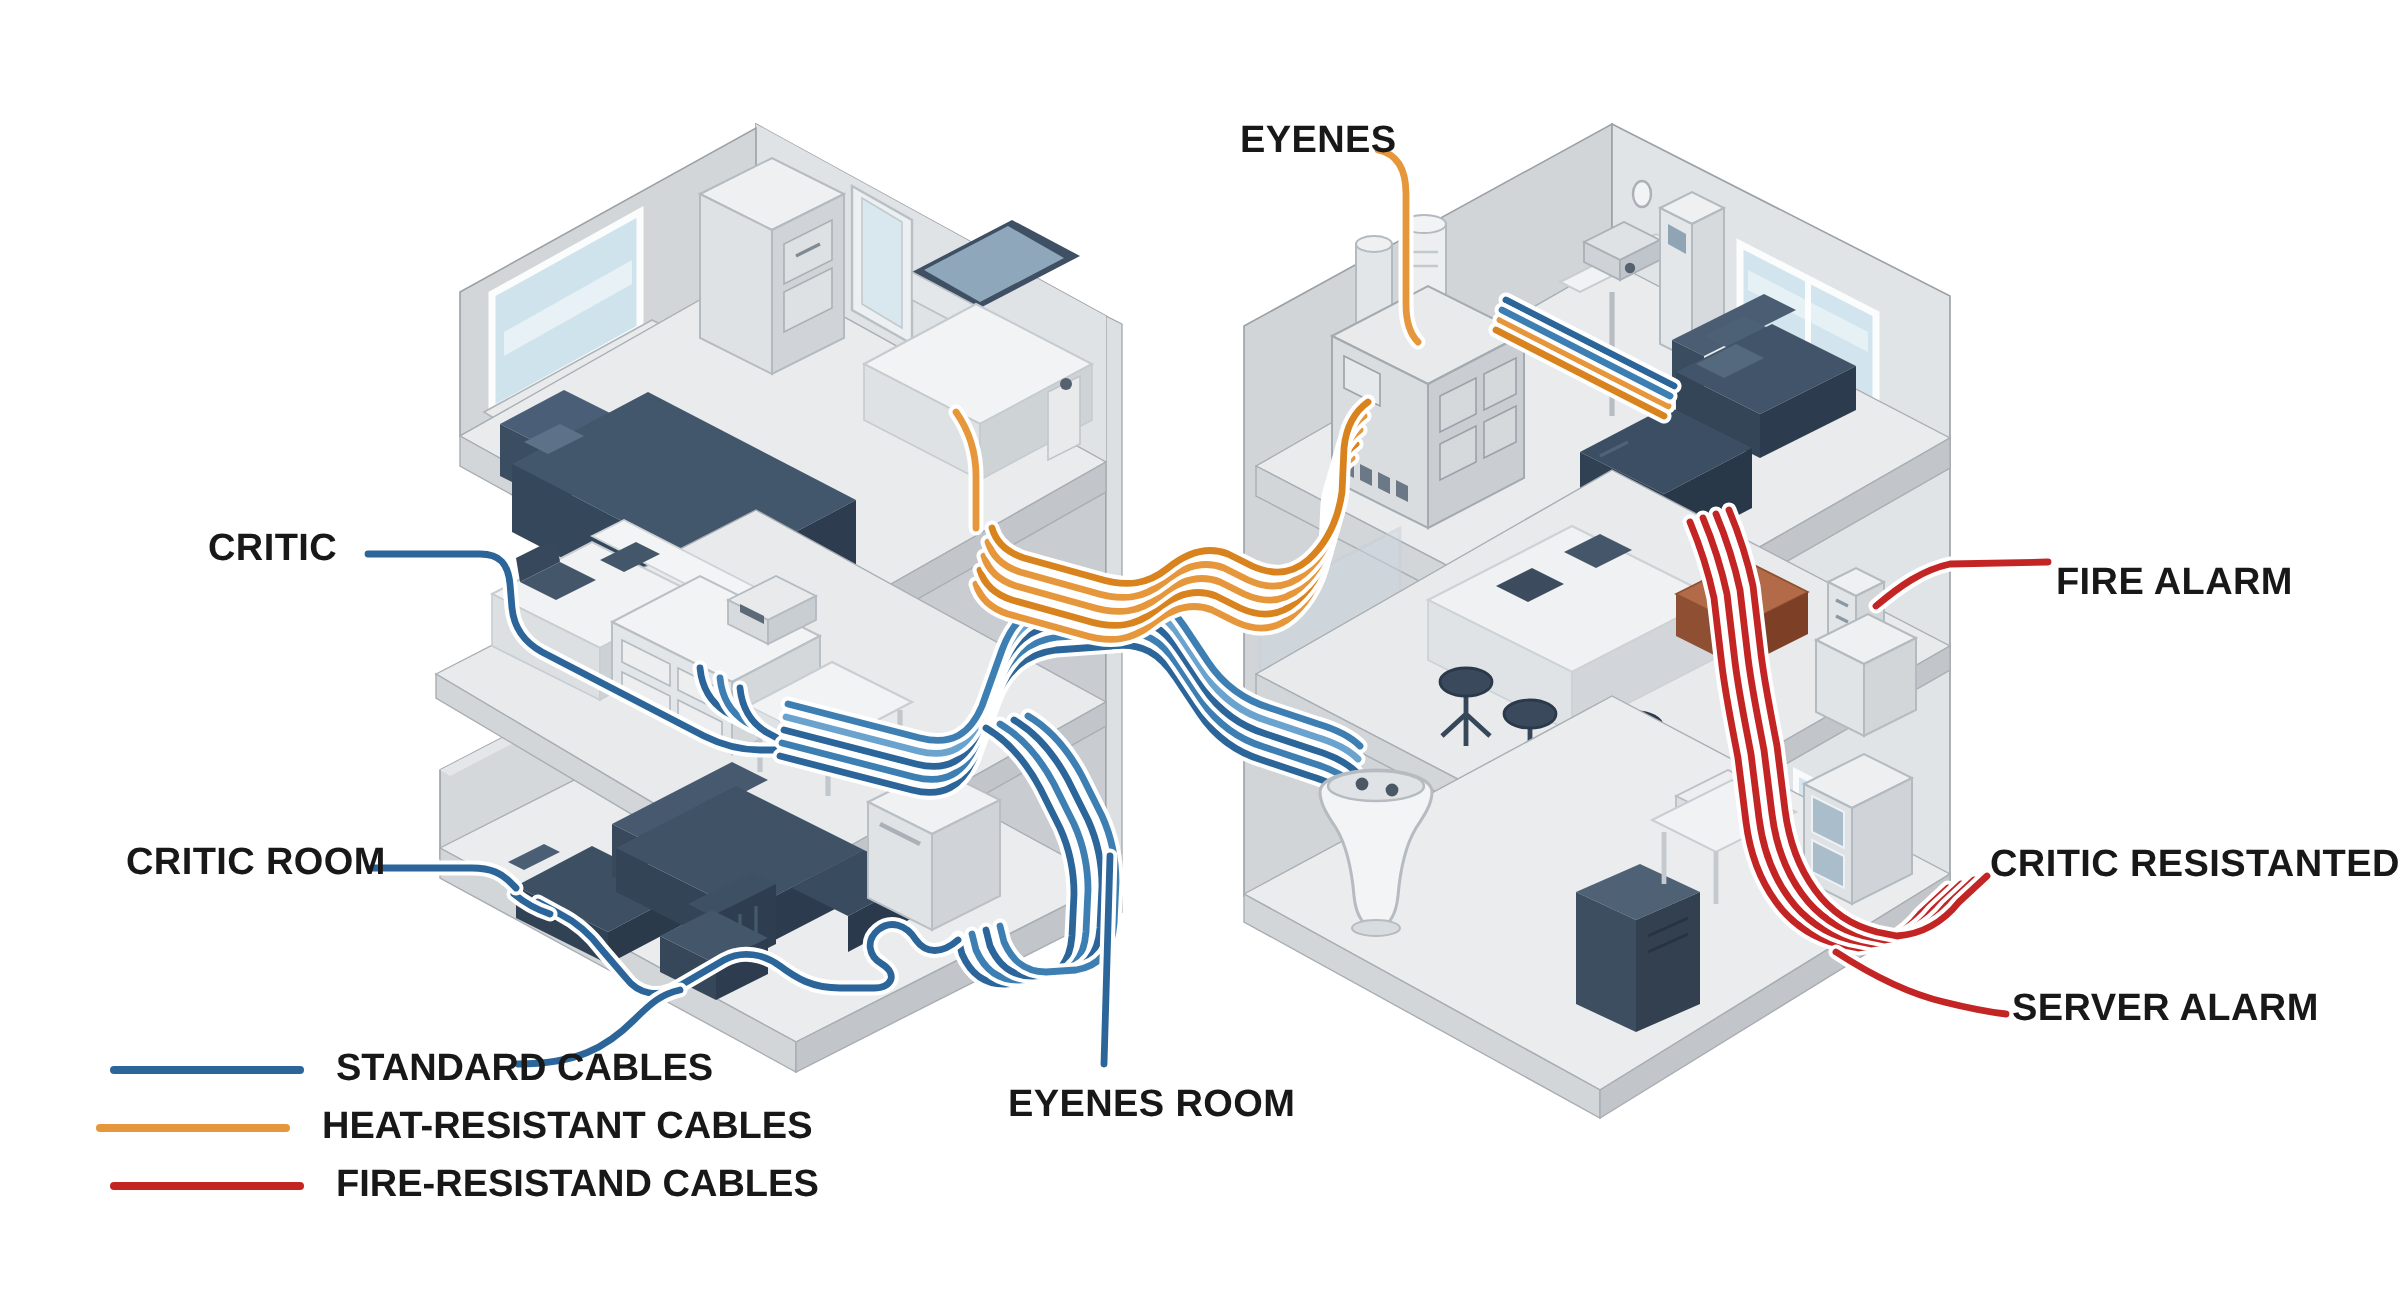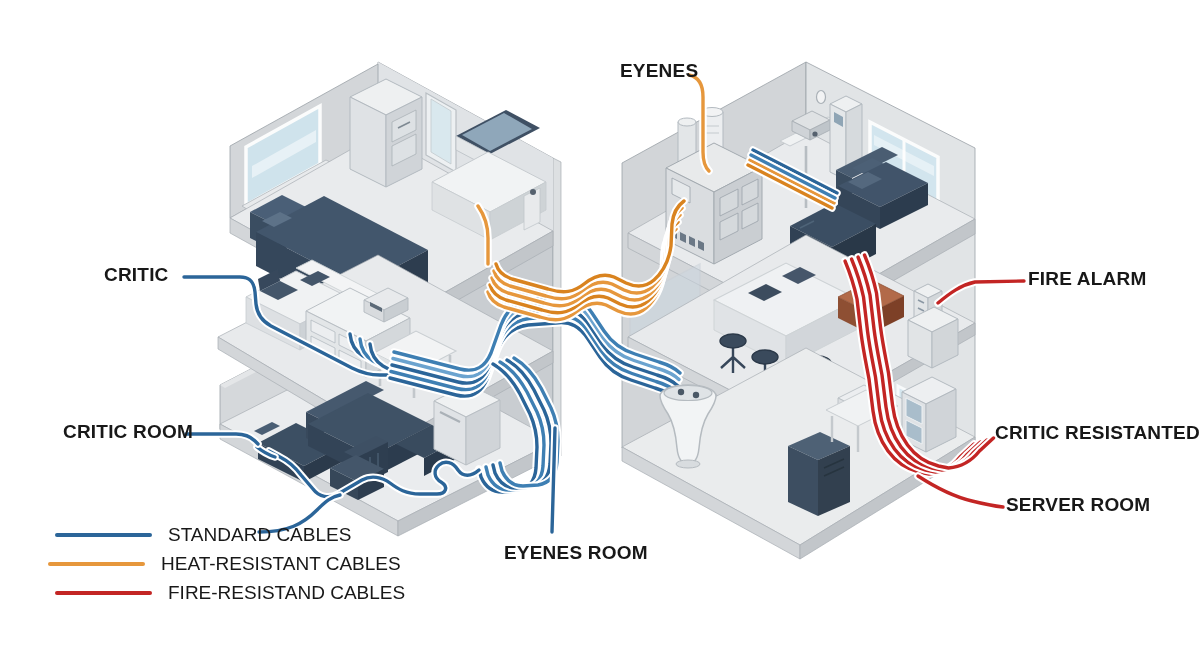--- a/index.html
+++ b/index.html
@@ -6,21 +6,21 @@
   .stage{position:relative;width:1200px;height:654px;background:#ffffff;overflow:hidden;
          font-family:"Liberation Sans",sans-serif;}
   .stage svg{position:absolute;left:0;top:0;}
   .diagram-label{position:absolute;font-size:19px;font-weight:600;letter-spacing:.2px;
                  color:#181818;white-space:nowrap;line-height:1.05;}
   .legend-row{position:absolute;display:flex;align-items:center;gap:16px;}
   .legend-line{display:inline-block;width:97px;height:3.4px;border-radius:2px;}
   .legend-line.std{background:var(--c-std);}
   .legend-line.heat{background:var(--c-heat);}
   .legend-line.fire{background:var(--c-fire);}
-  .legend-label{font-size:19px;font-weight:400;color:#181818;white-space:nowrap;}
+  .legend-label{font-size:19px;font-weight:700;color:#181818;white-space:nowrap;}
   
   .cable-case{fill:none;stroke:#ffffff;stroke-width:7.5;stroke-linecap:round;stroke-linejoin:round;}
   .cbl{fill:none;stroke-width:3.4;stroke-linecap:round;stroke-linejoin:round;}
   .cbl.std{stroke:var(--c-std);}
   .cbl.std2{stroke:var(--c-std2);}
   .cbl.std3{stroke:var(--c-std3);}
   .cbl.heat{stroke:var(--c-heat);}
   .cbl.heat2{stroke:var(--c-heat2);}
   .cbl.fire{stroke:var(--c-fire);}
 </style>
@@ -381,23 +381,23 @@
     <ellipse cx="688" cy="464" rx="12" ry="4" fill="#d8dcdf" stroke="#b5bbc0" stroke-width="1"></ellipse>
     <circle cx="681" cy="392" r="3.2" fill="#4a5866"></circle>
     <circle cx="696" cy="395" r="3.2" fill="#4a5866"></circle>
   </g>
 </svg>
 
 <div class="diagram-label" style="left:620px;top:61px;">EYENES</div>
 <div class="diagram-label" style="left:104px;top:265px;">CRITIC</div>
 <div class="diagram-label" style="left:63px;top:422px;">CRITIC ROOM</div>
 <div class="diagram-label" style="left:504px;top:543px;">EYENES ROOM</div>
-<div class="diagram-label" style="left:1028px;top:269px;">FIRE ALARM</div>
+<div class="diagram-label" style="left:1028px;top:282px;">FIRE ALARM</div>
 <div class="diagram-label" style="left:995px;top:423px;">CRITIC RESISTANTED</div>
-<div class="diagram-label" style="left:1006px;top:495px;">SERVER ROOM</div>
+<div class="diagram-label" style="left:1006px;top:495px;">SERVER ALARM</div>
 
 <div class="legend-row" style="left:55px;top:524px;">
   <span class="legend-line std"></span>
   <span class="legend-label">STANDARD CABLES</span>
 </div>
 <div class="legend-row" style="left:55px;top:582px;">
   <span class="legend-line fire"></span>
   <span class="legend-label">FIRE-RESISTAND CABLES</span>
 </div>
 <div class="legend-row" style="left:48px;top:553px;">

